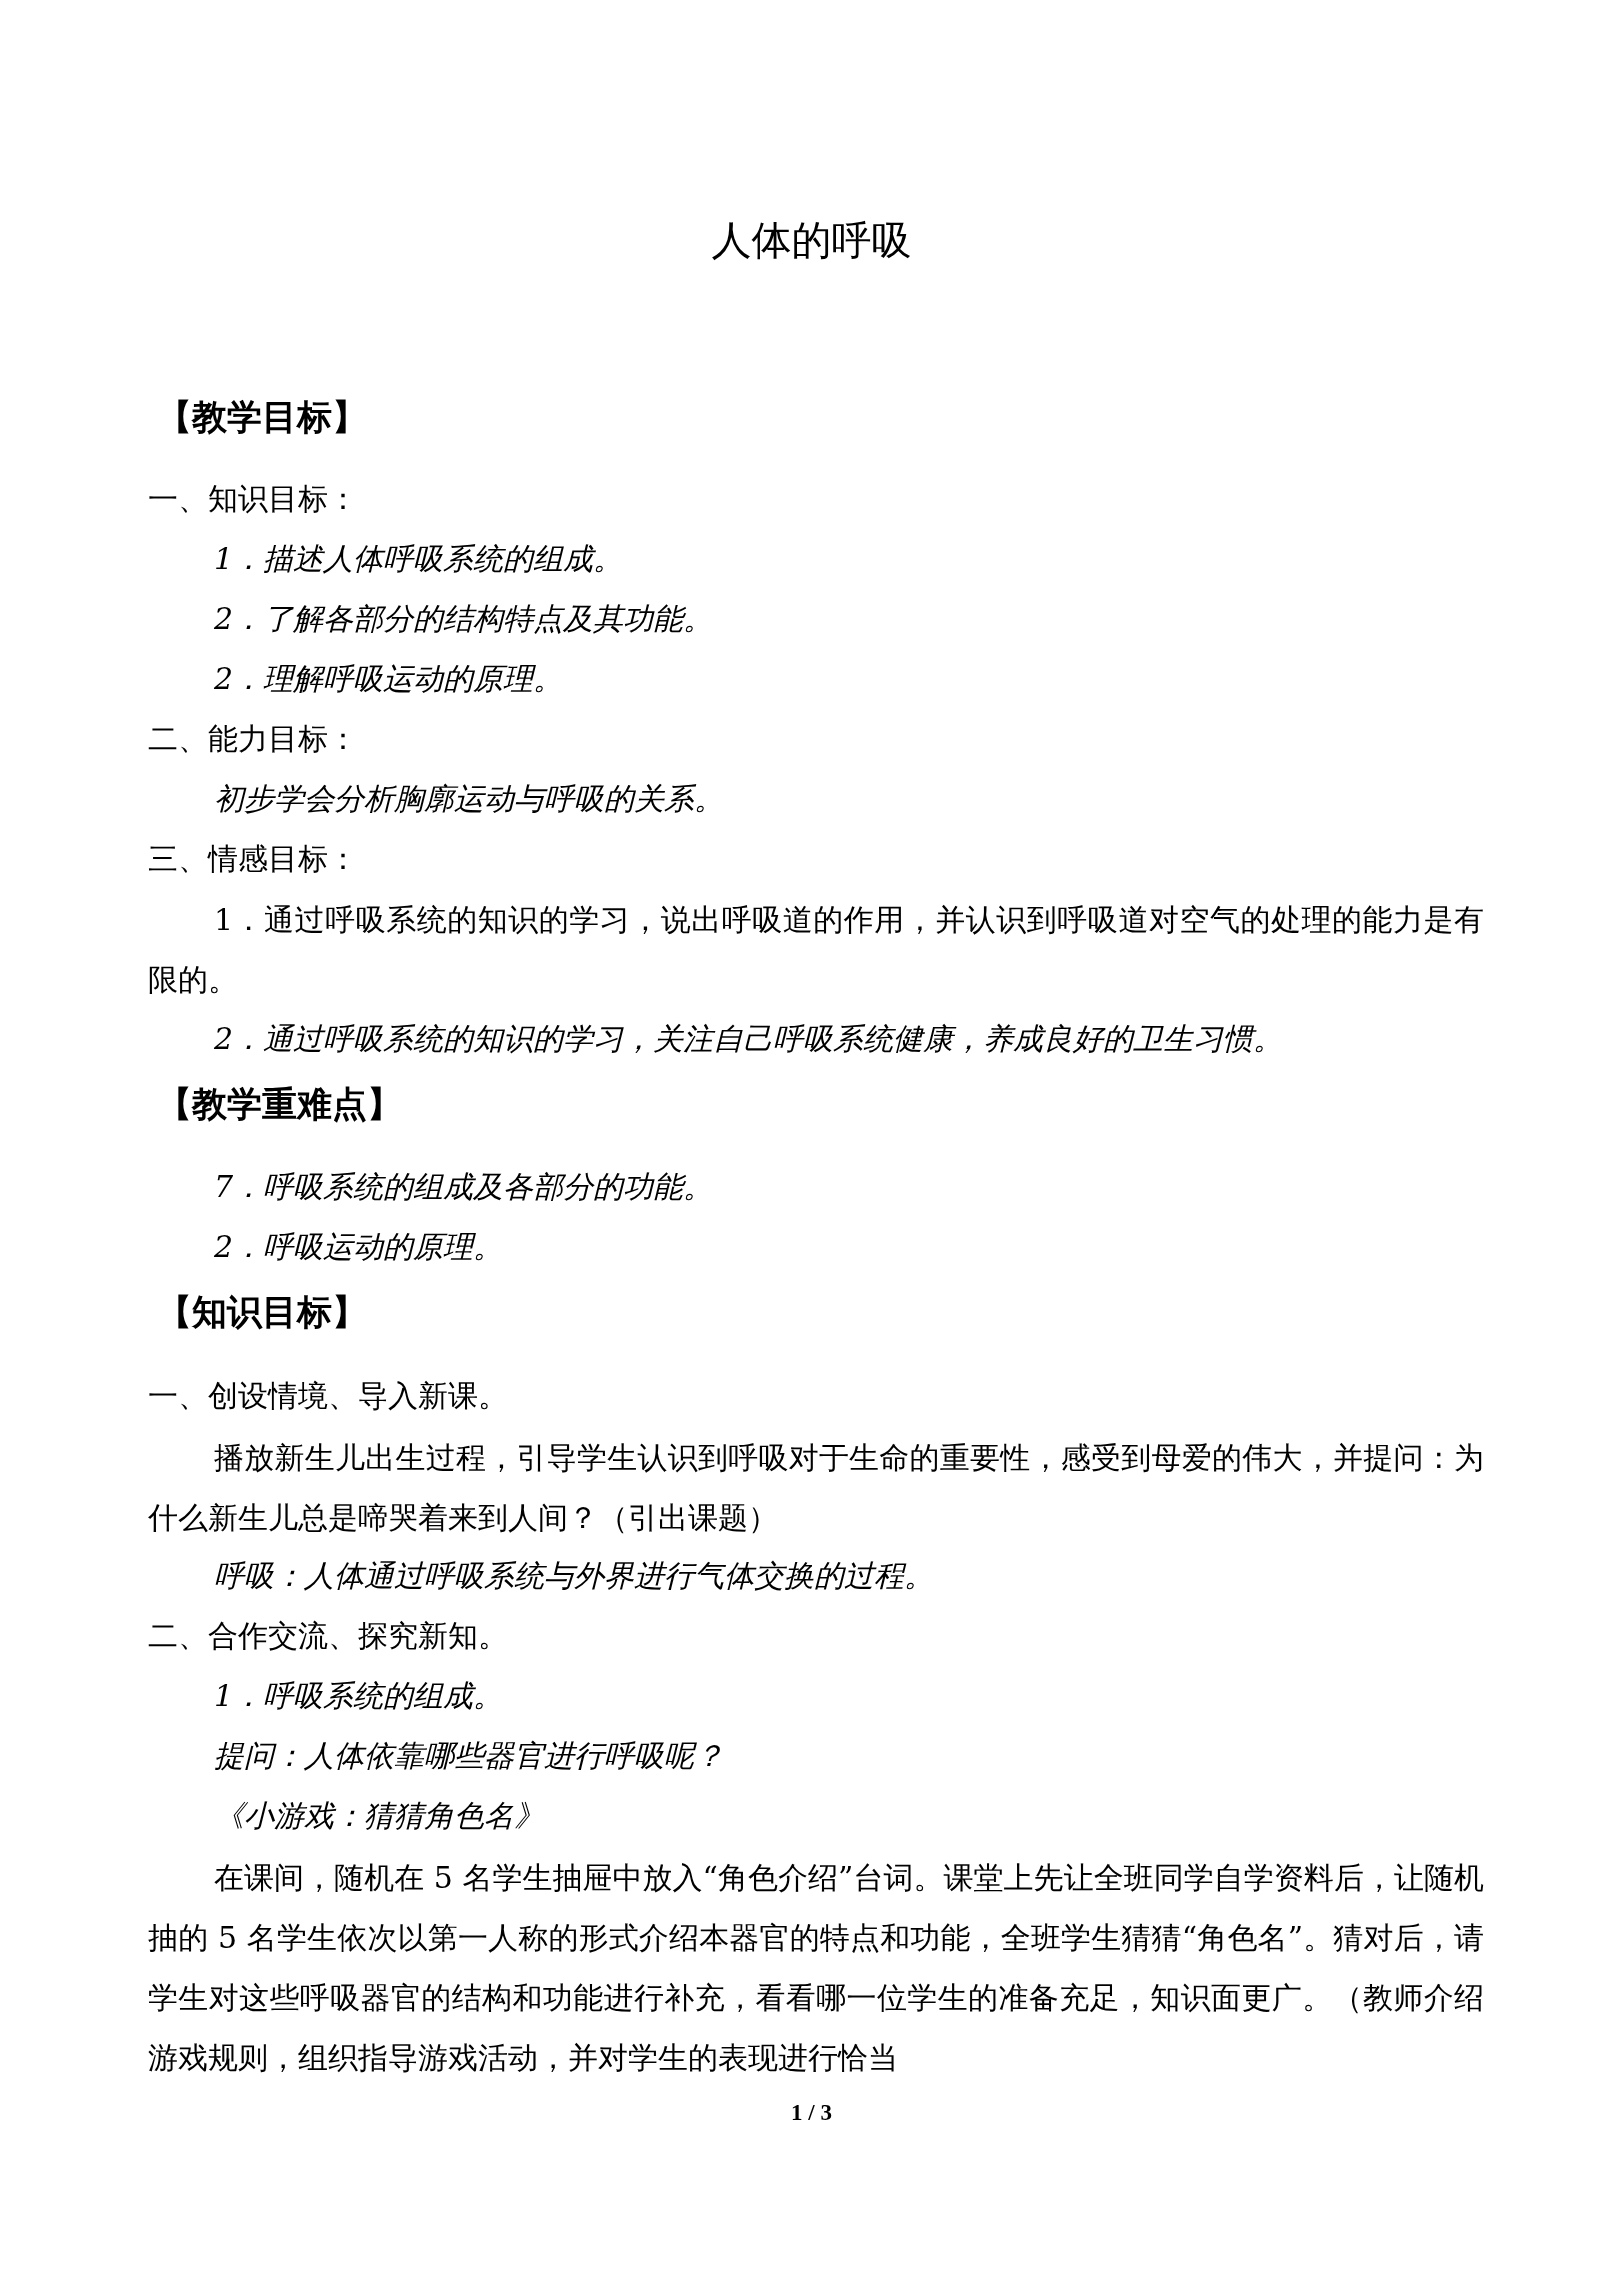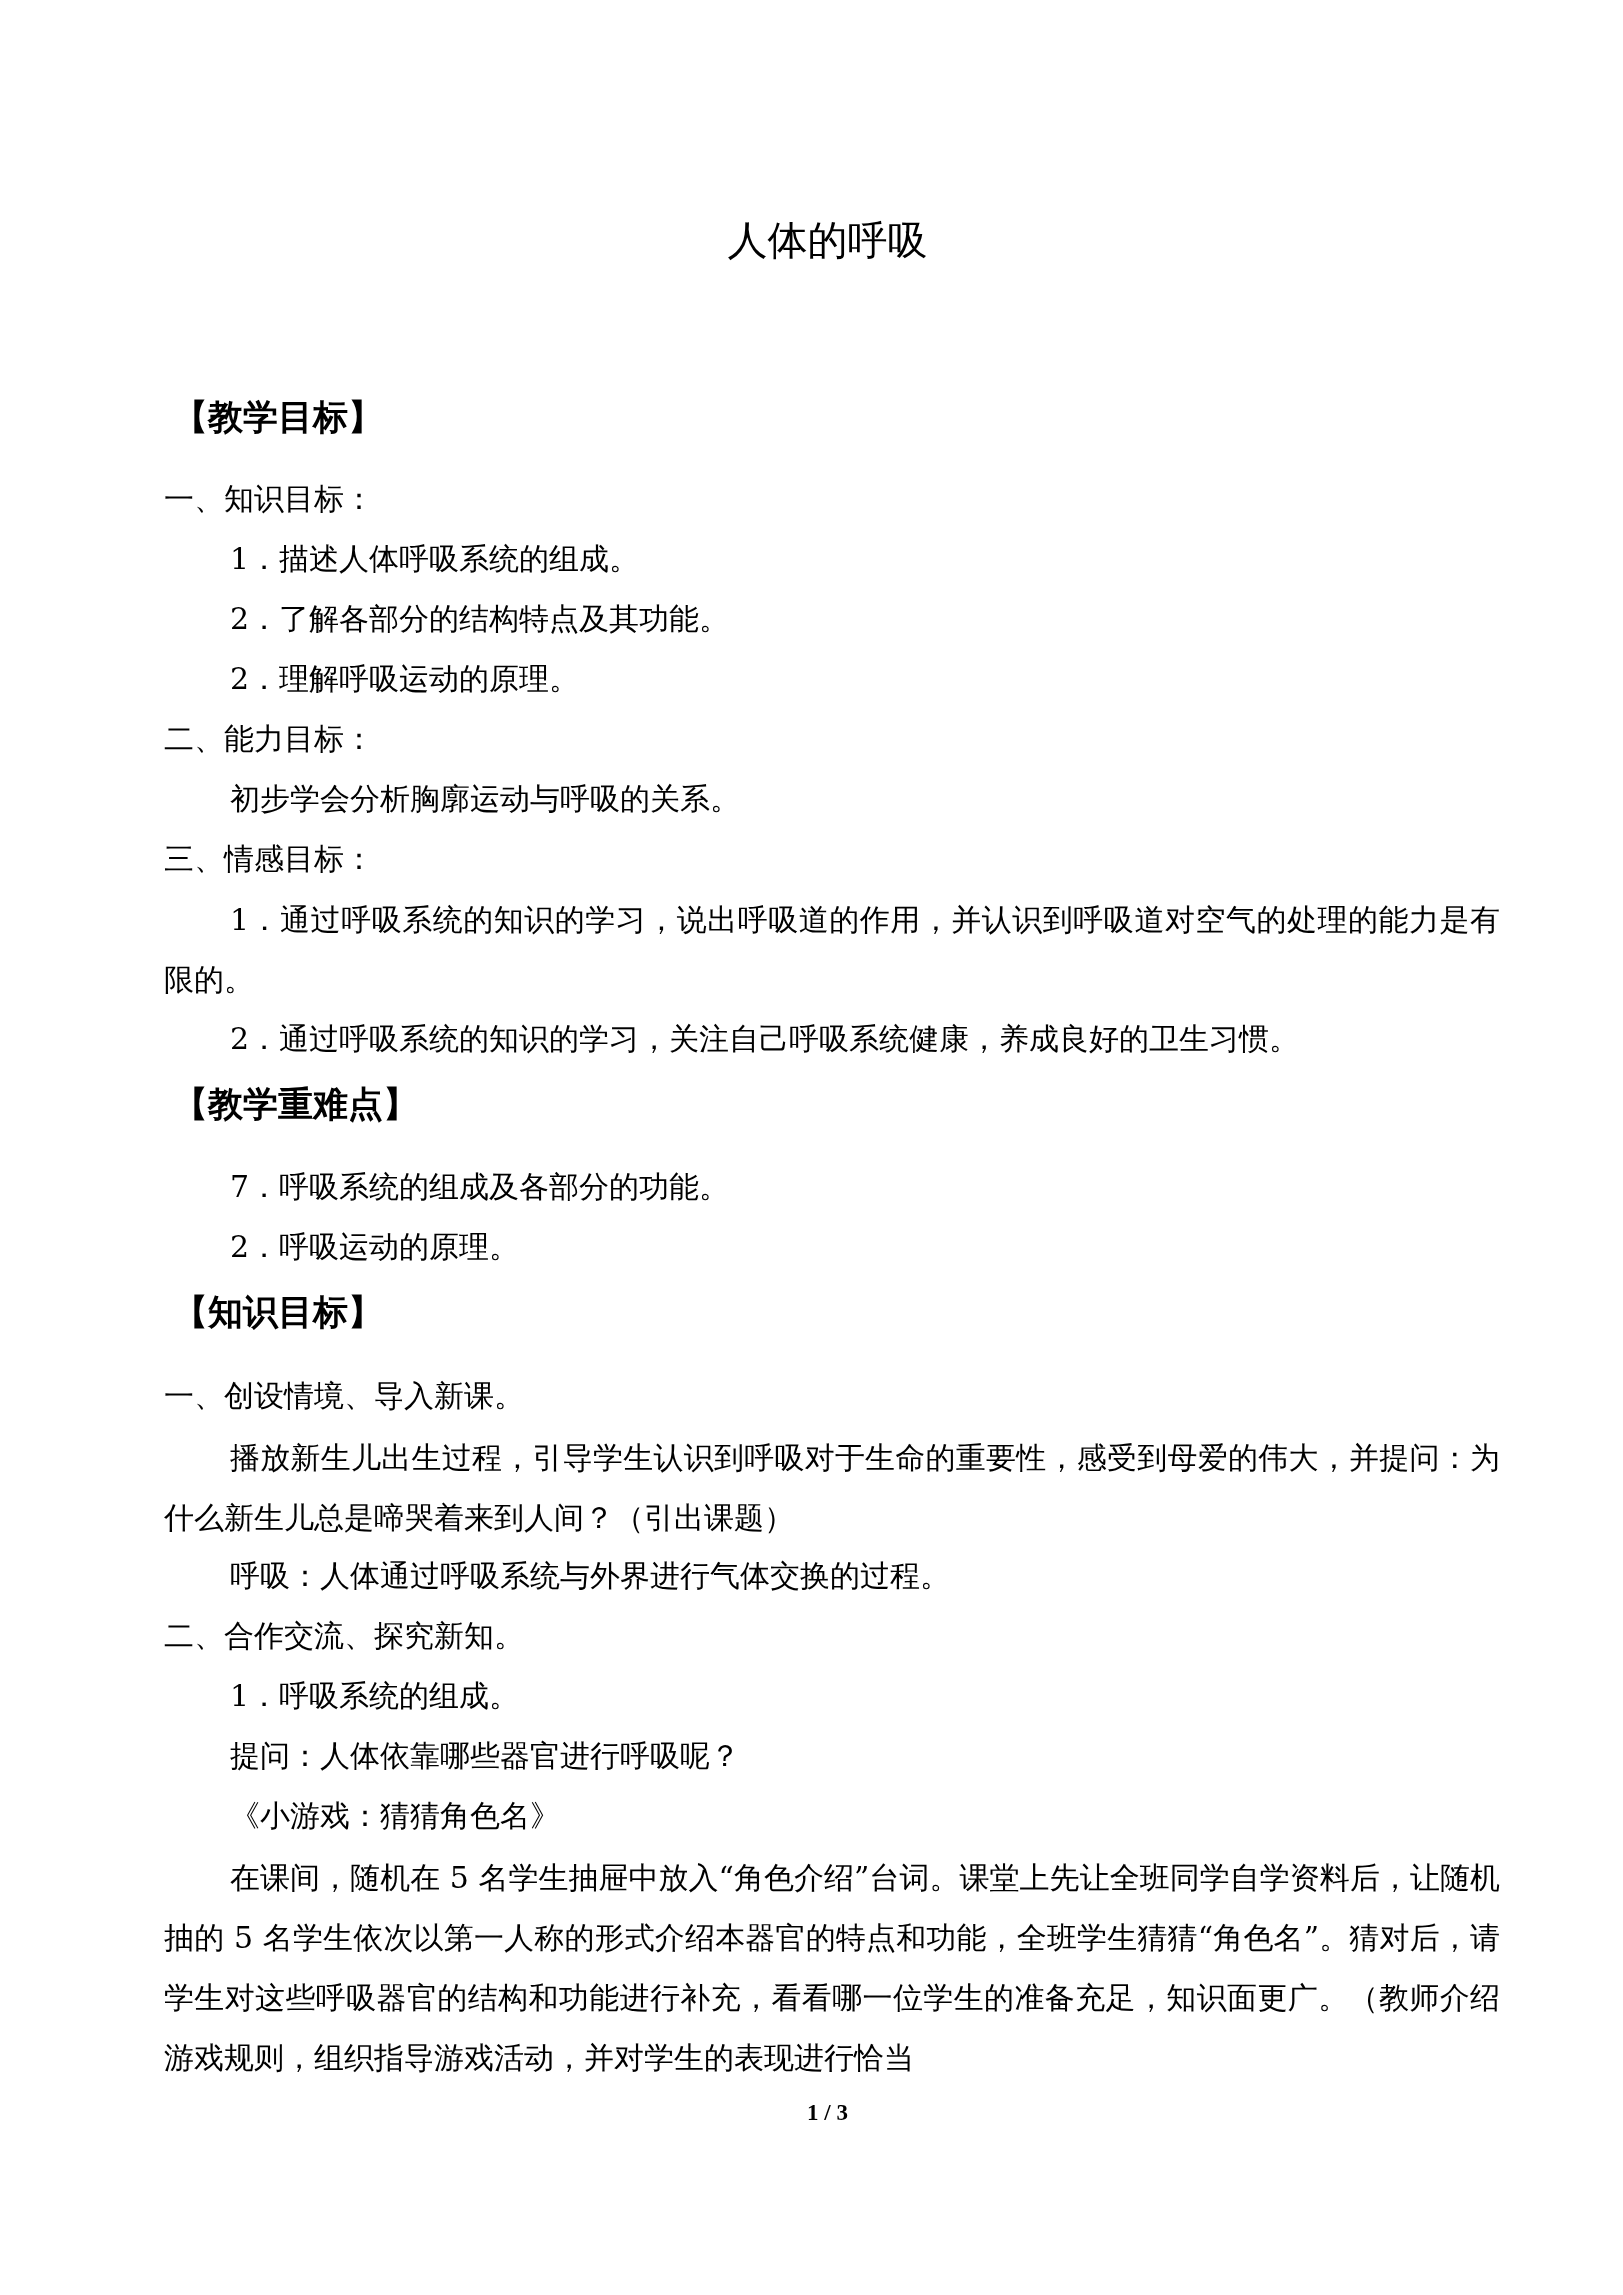--- a/index.html
+++ b/index.html
@@ -1,24 +1,24 @@
 <!DOCTYPE html>
 <html style="font-size:11px"><head>
 <meta charset="utf-8">
 <style>
   html, body { margin: 0; padding: 0; background: #ffffff; }
   body { width: 1623px; height: 2295px; position: relative; overflow: hidden;
          font-family: "DejaVu Serif", "Liberation Serif", serif; color: #000; }
-  .page { position: absolute; left: 16px; top: 0; width: 1488px; height: 2295px; }
+  .page { position: absolute; left: 0; top: 0; width: 1488px; height: 2295px; }
   .title { position: absolute; top: 213px; left: 0; width: 1623px; text-align: center;
            font-family: "DejaVu Sans", "Liberation Sans", sans-serif; font-size: 40px; font-weight: normal; }
   .section-head { position: absolute; left: 145px; font-family: "DejaVu Sans", "Liberation Sans", sans-serif;
                   font-size: 35px; font-weight: bold; margin-left: 12px; }
   .line { position: absolute; font-size: 30px; white-space: nowrap; left: 148px; }
-  .ind { left: 214px; }
+  .ind { left: 214px; font-style: italic; }
   .para { position: absolute; left: 148px; width: 1336px; font-size: 30px; line-height: 60px; text-indent: 66px;
           text-align: justify; }
   .footer { position: absolute; top: 2100px; left: 0; width: 1623px; text-align: center;
             font-family: "Liberation Serif", serif; font-weight: bold; font-size: 23px; }
 </style>
 </head>
 <body>
 
 <div class="page">
   <div class="title">人体的呼吸</div>

